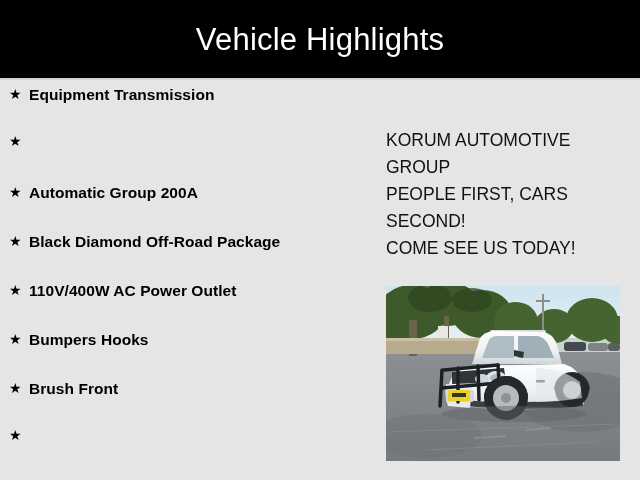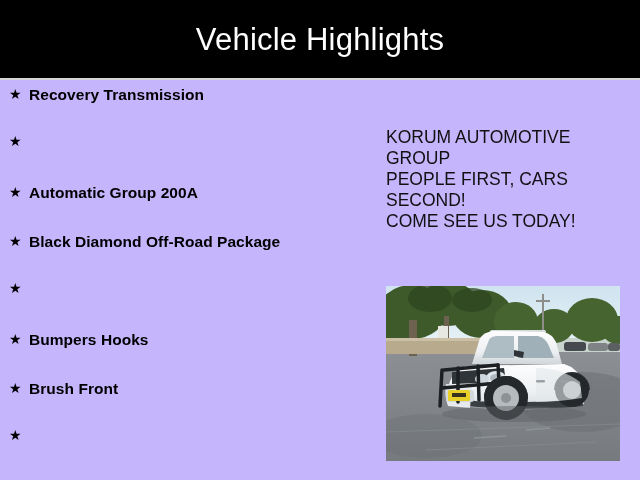--- a/index.html
+++ b/index.html
@@ -11,21 +11,21 @@
     height: 480px;
     background: #ffffff;
     font-family: "Liberation Sans", sans-serif;
     overflow: hidden;
     position: relative;
   }
   .page {
     position: relative;
     width: 640px;
     height: 480px;
-    background: #c4b5fd;
+    background: #e5e5e5;
   }
 
   
   .header-bar {
     position: absolute;
     left: 0;
     top: 0;
     width: 640px;
     height: 78px;
     background: #000000;
@@ -90,21 +90,21 @@
   }
 
   
   .dealer-message {
     position: absolute;
     left: 386px;
     top: 127px;
     width: 218px;
     font-size: 17.5px;
     font-weight: 400;
-    line-height: 21px;
+    line-height: 27px;
     color: #111111;
     white-space: pre-line;
   }
 
   
   .vehicle-photo {
     position: absolute;
     left: 386px;
     top: 286px;
     width: 234px;
@@ -125,35 +125,36 @@
 <div class="page">
 
   <div class="header-bar">
     <div class="header-title">Vehicle Highlights</div>
   </div>
   <div class="header-rule"></div>
 
   <ul class="highlights">
     <li class="highlight-item">
       <span class="highlight-star">★</span>
-      <span class="highlight-label">Recovery Transmission</span>
+      <span class="highlight-label">Equipment Transmission</span>
     </li>
     <li class="highlight-item">
       <span class="highlight-star">★</span>
     </li>
     <li class="highlight-item">
       <span class="highlight-star">★</span>
       <span class="highlight-label">Automatic Group 200A</span>
     </li>
     <li class="highlight-item">
       <span class="highlight-star">★</span>
       <span class="highlight-label">Black Diamond Off-Road Package</span>
     </li>
     <li class="highlight-item">
       <span class="highlight-star">★</span>
+      <span class="highlight-label">110V/400W AC Power Outlet</span>
     </li>
     <li class="highlight-item">
       <span class="highlight-star">★</span>
       <span class="highlight-label">Bumpers Hooks</span>
     </li>
     <li class="highlight-item">
       <span class="highlight-star">★</span>
       <span class="highlight-label">Brush Front</span>
     </li>
     <li class="highlight-item">

